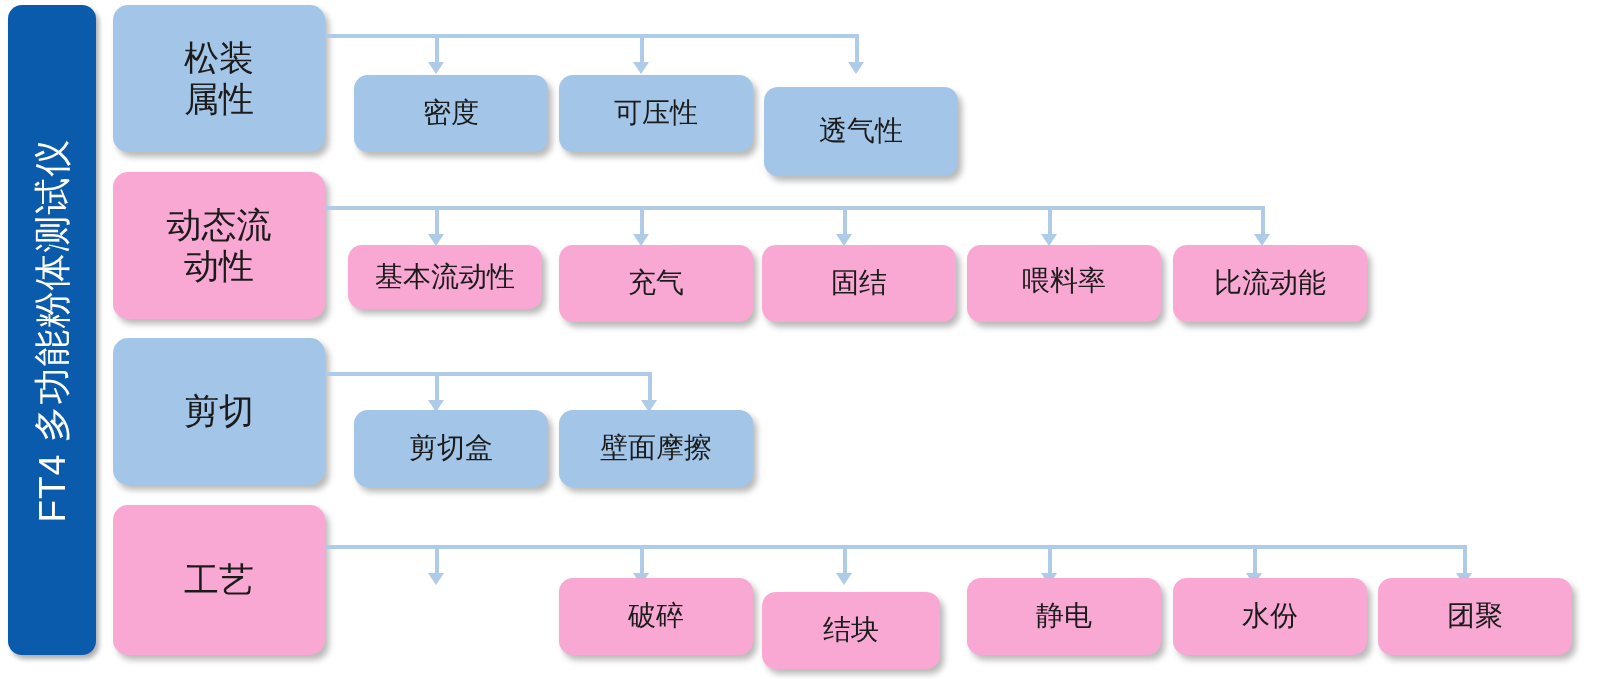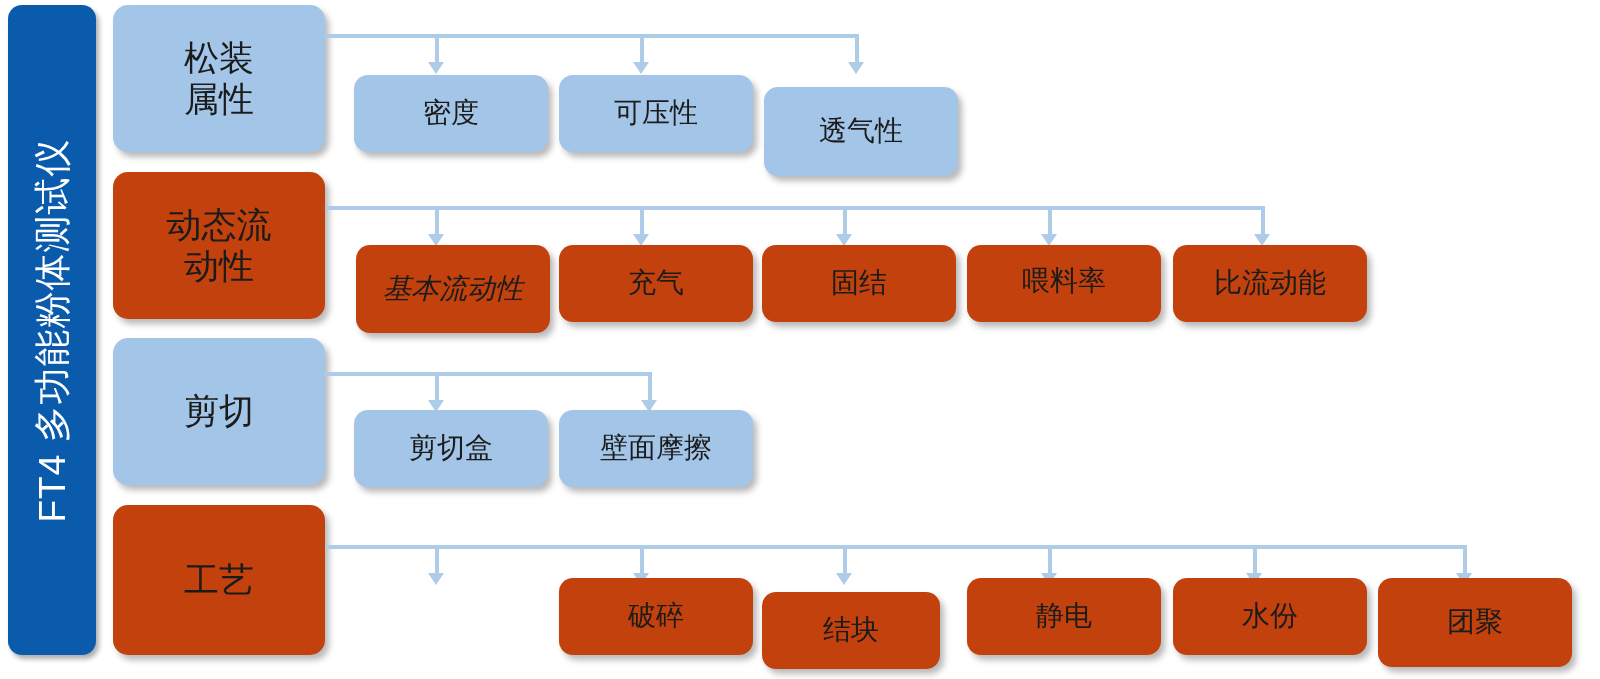--- a/index.html
+++ b/index.html
@@ -56,21 +56,21 @@
   }
   .node.parent {
     font-size: 35px;
     border-radius: 15px;
   }
   .node.child {
     font-size: 28px;
     margin-left: 16px;
   }
   .tone-mid  { background: #A3C6E8; }
-  .tone-pale { background: #c2410c; }
+  .tone-pale { background: #f9a8d4; }
 
   .node .lines { display: block; }
   .node .lines span { display: block; }
 
   
   .conn {
     position: absolute;
     background: #AECBE8;
   }
   .conn.h { height: 4px; }
@@ -128,21 +128,21 @@
   <div class="conn v" style="left:435px; top:206px; height:30px;"></div>
   <div class="arrow" style="left:428px; top:234px;"></div>
   <div class="conn v" style="left:640px; top:206px; height:30px;"></div>
   <div class="arrow" style="left:633px; top:234px;"></div>
   <div class="conn v" style="left:843px; top:206px; height:30px;"></div>
   <div class="arrow" style="left:836px; top:234px;"></div>
   <div class="conn v" style="left:1048px; top:206px; height:30px;"></div>
   <div class="arrow" style="left:1041px; top:234px;"></div>
   <div class="conn v" style="left:1261px; top:206px; height:30px;"></div>
   <div class="arrow" style="left:1254px; top:234px;"></div>
-  <div class="node child tone-pale" style="left:340px; top:245px; width:194px; height:88px;font-style:italic;">
+  <div class="node child tone-pale" style="left:332px; top:245px; width:194px; height:64px;">
     <span>基本流动性</span>
   </div>
   <div class="node child tone-pale" style="left:543px; top:245px; width:194px; height:77px;">
     <span>充气</span>
   </div>
   <div class="node child tone-pale" style="left:746px; top:245px; width:194px; height:77px;">
     <span>固结</span>
   </div>
   <div class="node child tone-pale" style="left:951px; top:245px; width:194px; height:77px;font-family:Liberation Mono, monospace;">
     <span>喂料率</span>
@@ -191,17 +191,17 @@
   </div>
   <div class="node child tone-pale" style="left:746px; top:592px; width:178px; height:77px;">
     <span>结块</span>
   </div>
   <div class="node child tone-pale" style="left:951px; top:578px; width:194px; height:77px;">
     <span>静电</span>
   </div>
   <div class="node child tone-pale" style="left:1157px; top:578px; width:194px; height:77px;">
     <span>水份</span>
   </div>
-  <div class="node child tone-pale" style="left:1362px; top:578px; width:194px; height:89px;">
+  <div class="node child tone-pale" style="left:1362px; top:578px; width:194px; height:77px;">
     <span>团聚</span>
   </div>
 
 </div>
 
 </body></html>

